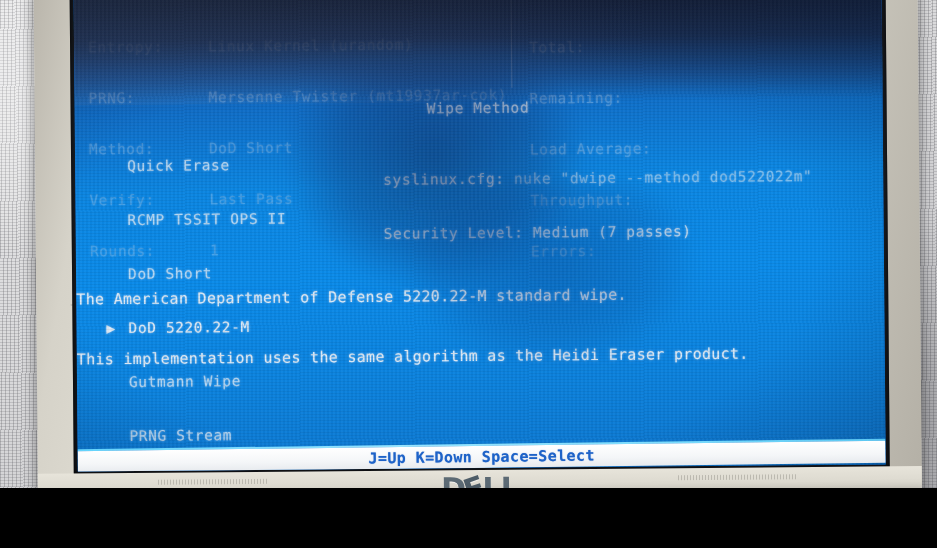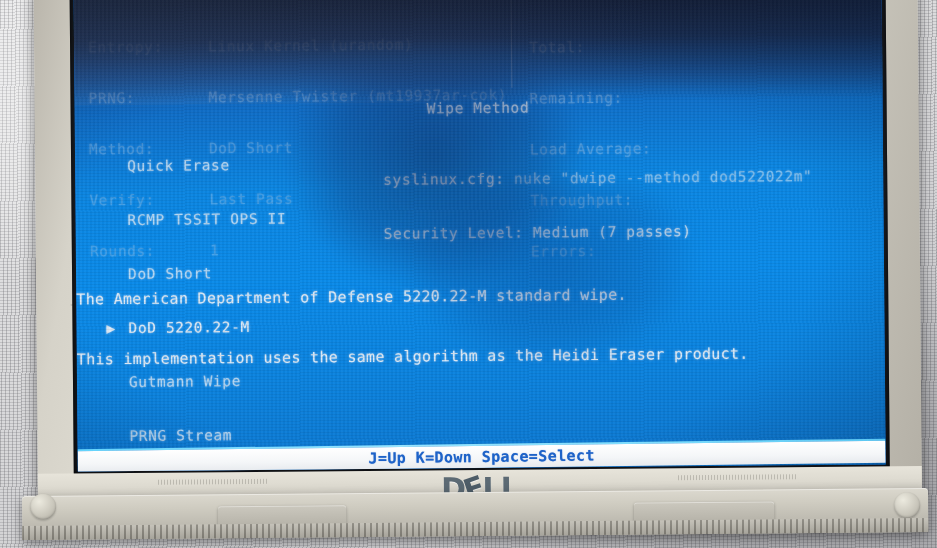--- a/index.html
+++ b/index.html
@@ -1,19 +1,19 @@
 <!DOCTYPE html>
 <html><head>
 <meta charset="utf-8">
 <title>DBAN Wipe Method — Dell Laptop Photo</title>
 <style>
   html,body{margin:0;padding:0;background:#000;}
   body{width:937px;height:548px;overflow:hidden;font-family:"DejaVu Sans Mono",monospace;}
 
-  #stage{position:relative;width:937px;height:548px;overflow:hidden;}
+  #stage{position:relative;width:937px;height:488px;overflow:hidden;}
 
   
   .carpet{
     position:absolute;inset:0;
     background:
       repeating-linear-gradient(91deg, rgba(90,90,95,.30) 0px, rgba(90,90,95,.30) 1px, rgba(255,255,255,0) 1px, rgba(255,255,255,0) 4px),
       repeating-linear-gradient(178deg, rgba(70,70,78,.18) 0px, rgba(70,70,78,.18) 1px, rgba(255,255,255,0) 1px, rgba(255,255,255,0) 3px),
       linear-gradient(160deg,#e9e9ea 0%,#dfdfe0 30%,#d2d2d4 65%,#c4c4c7 100%);
   }
   .carpet:after{

